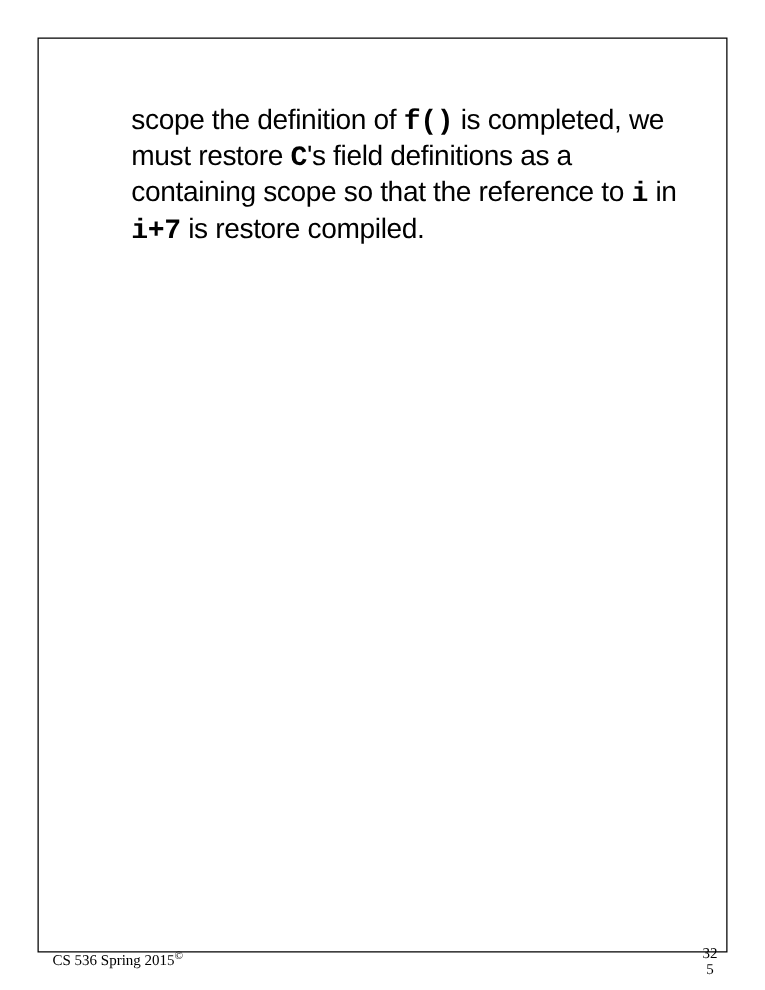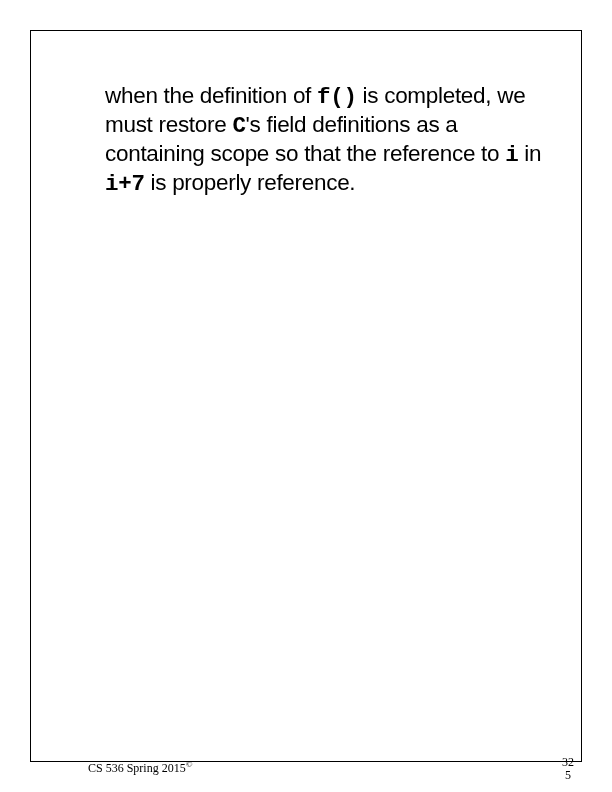--- a/index.html
+++ b/index.html
@@ -34,21 +34,20 @@
     .code {
       font-family: "Courier New", Courier, monospace;
       font-weight: bold;
     }
     .footer-left {
       position: absolute;
       bottom: 16px;
       left: 42px;
       font-family: "Times New Roman", Times, serif;
       font-size: 12px;
-      margin-left: 46px;
     }
     .footer-left sup {
       font-size: 9px;
       vertical-align: super;
     }
     .footer-right {
       position: absolute;
       bottom: 10px;
       right: 38px;
       font-family: "Times New Roman", Times, serif;
@@ -56,21 +55,21 @@
       text-align: center;
       line-height: 1.1;
     }
   </style>
 </head>
 <body>
 
 <div class="page-frame"></div>
 
 <div class="content">
-  <span>when the definition of </span><span class="code">f()</span><span> is completed, we must restore </span><span class="code">C</span><span>'s field definitions as a containing scope so that the reference to </span><span class="code">i</span><span> in </span><span class="code">i+7</span><span> is properly reference.</span>
+  <span>scope the definition of </span><span class="code">f()</span><span> is completed, we must restore </span><span class="code">C</span><span>'s field definitions as a containing scope so that the reference to </span><span class="code">i</span><span> in </span><span class="code">i+7</span><span> is restore compiled.</span>
 </div>
 
 <div class="footer-left">
   <span>CS 536  Spring 2015</span><sup>©</sup>
 </div>
 
 <div class="footer-right">
   <div>32</div>
   <div>5</div>
 </div>

